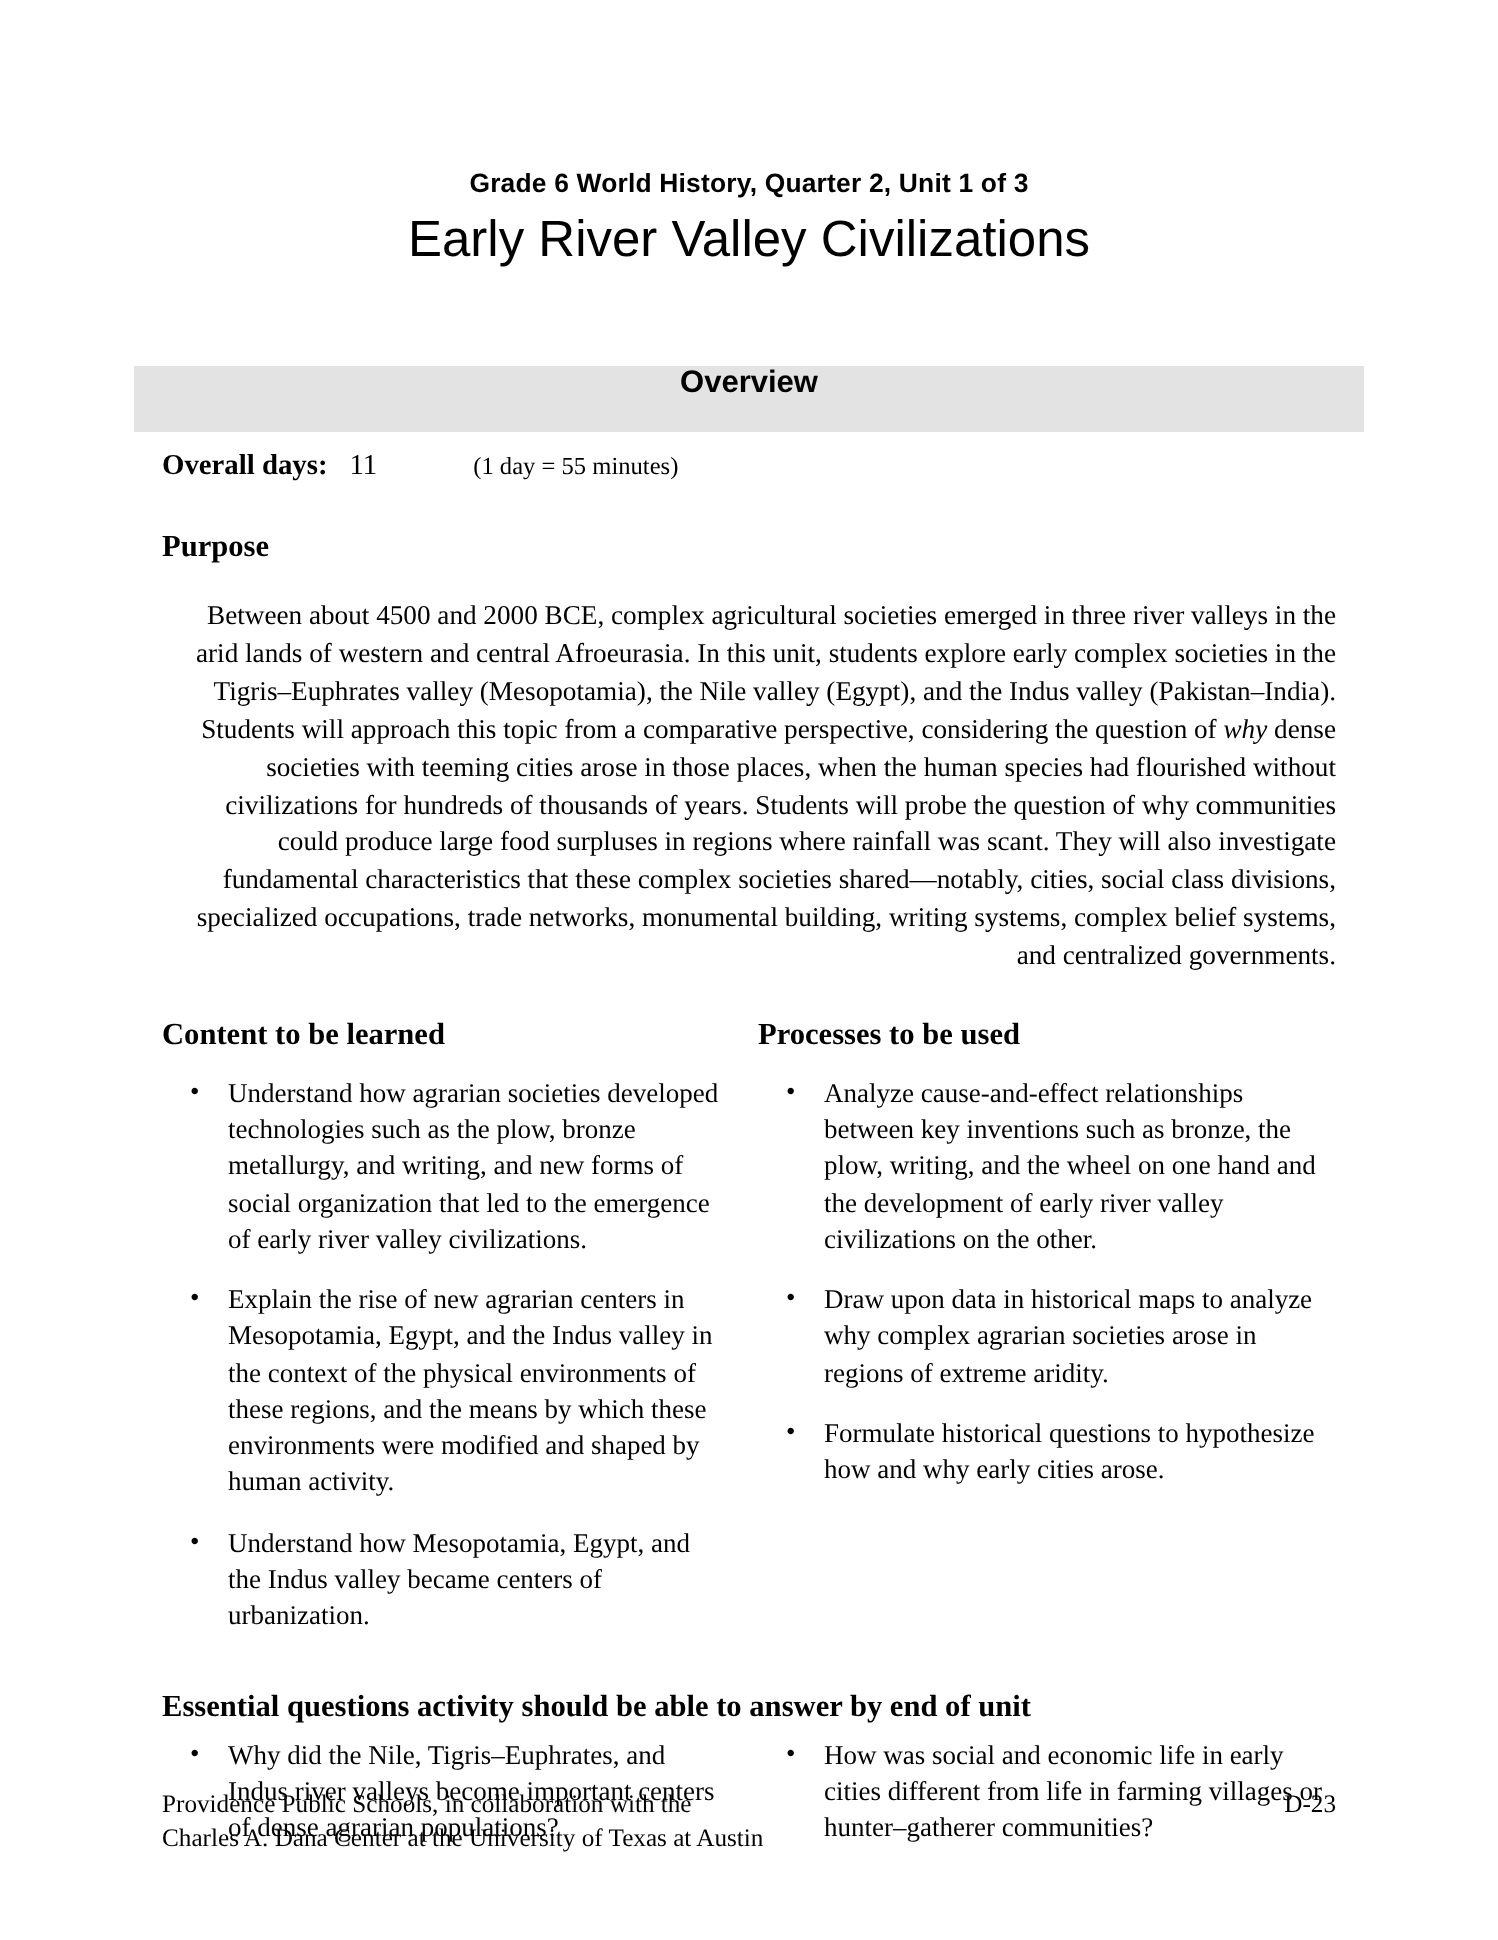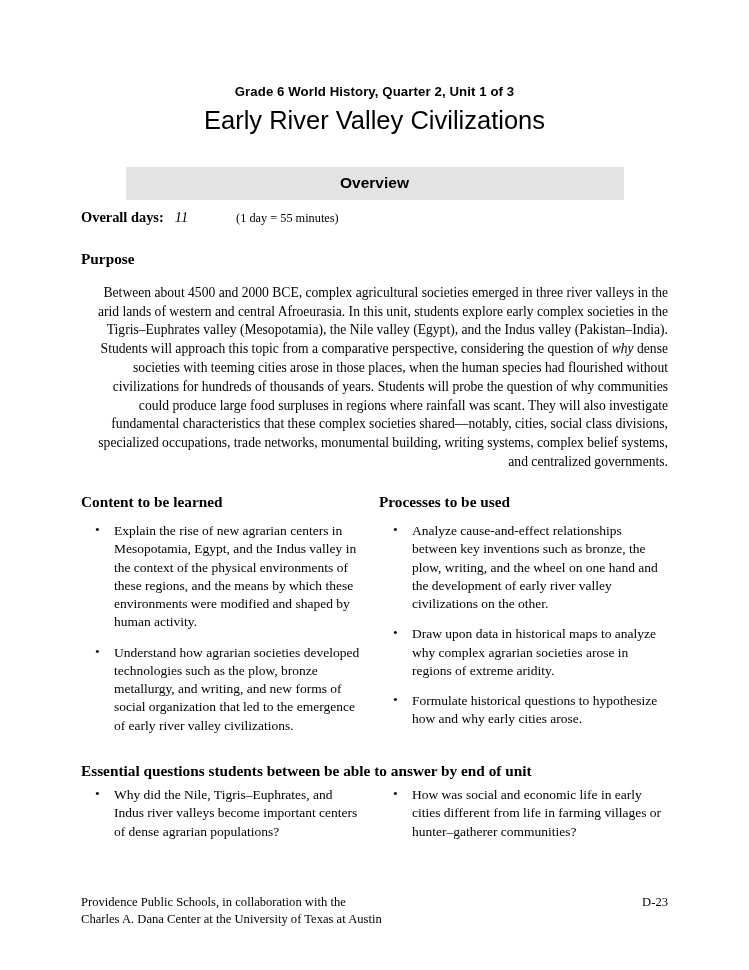--- a/index.html
+++ b/index.html
@@ -41,26 +41,25 @@
     font-family: "Liberation Sans", "DejaVu Sans", sans-serif;
     font-weight: normal;
     font-size: 25.5px;
     line-height: 1.22;
     margin-top: 4px;
     color: #000;
   }
 
   
   .band {
-    margin: 31px auto 0 auto;
-    width: 498px;
+    margin: 47px auto 0 auto;
+    width: 615px;
     height: 33px;
     background: #e3e3e3;
     display: flex;
-    align-items: center;
     justify-content: center;
   }
   .band-label {
     font-family: "Liberation Sans", "DejaVu Sans", sans-serif;
     font-weight: bold;
     font-size: 15.5px;
     color: #000;
   }
 
   
@@ -76,21 +75,20 @@
     display: flex;
     align-items: baseline;
     font-size: 14.4px;
     line-height: 1.3;
   }
   .days-label {
     font-weight: bold;
   }
   .days-value {
     margin-left: 11px;
-    font-style: italic;
   }
   .days-note {
     margin-left: 48px;
     font-size: 12.3px;
   }
 
   
   h2.sect {
     font-size: 15.3px;
     font-weight: bold;
@@ -205,38 +203,39 @@
     </div>
 
     <h2 class="sect">Purpose</h2>
     <p class="purpose-body"><span>Between about 4500 and 2000 BCE, complex agricultural societies emerged in three river valleys in the arid lands of western and central Afroeurasia. In this unit, students explore early complex societies in the Tigris–Euphrates valley (Mesopotamia), the Nile valley (Egypt), and the Indus valley (Pakistan–India). Students will approach this topic from a comparative perspective, considering the question of </span><em>why</em><span> dense societies with teeming cities arose in those places, when the human species had flourished without civilizations for hundreds of thousands of years. Students will probe the question of why communities could produce large food surpluses in regions where rainfall was scant. They will also investigate fundamental characteristics that these complex societies shared—notably, cities, social class divisions, specialized occupations, trade networks, monumental building, writing systems, complex belief systems, and centralized governments.</span></p>
 
     <div class="cols">
 
       <div class="col left">
         <h3>Content to be learned</h3>
         <ul class="blist">
+          <li>Understand how agrarian societies developed technologies such as the plow, bronze metallurgy, and writing, and new forms of social organization that led to the emergence of early river valley civilizations.</li>
           <li>Explain the rise of new agrarian centers in Mesopotamia, Egypt, and the Indus valley in the context of the physical environments of these regions, and the means by which these environments were modified and shaped by human activity.</li>
-          <li>Understand how agrarian societies developed technologies such as the plow, bronze metallurgy, and writing, and new forms of social organization that led to the emergence of early river valley civilizations.</li>
+          <li>Understand how Mesopotamia, Egypt, and the Indus valley became centers of urbanization.</li>
         </ul>
       </div>
 
       <div class="col right">
         <h3>Processes to be used</h3>
         <ul class="blist">
           <li>Analyze cause-and-effect relationships between key inventions such as bronze, the plow, writing, and the wheel on one hand and the development of early river valley civilizations on the other.</li>
           <li>Draw upon data in historical maps to analyze why complex agrarian societies arose in regions of extreme aridity.</li>
           <li>Formulate historical questions to hypothesize how and why early cities arose.</li>
         </ul>
       </div>
 
     </div>
 
     <div class="eq-section">
-      <div class="eq-heading">Essential questions students between be able to answer by end of unit</div>
+      <div class="eq-heading">Essential questions activity should be able to answer by end of unit</div>
       <div class="eq-cols">
         <div class="col left">
           <ul class="blist" style="margin-top:0;">
             <li>Why did the Nile, Tigris–Euphrates, and Indus river valleys become important centers of dense agrarian populations?</li>
           </ul>
         </div>
         <div class="col right">
           <ul class="blist" style="margin-top:0;">
             <li>How was social and economic life in early cities different from life in farming villages or hunter–gatherer communities?</li>
           </ul>

